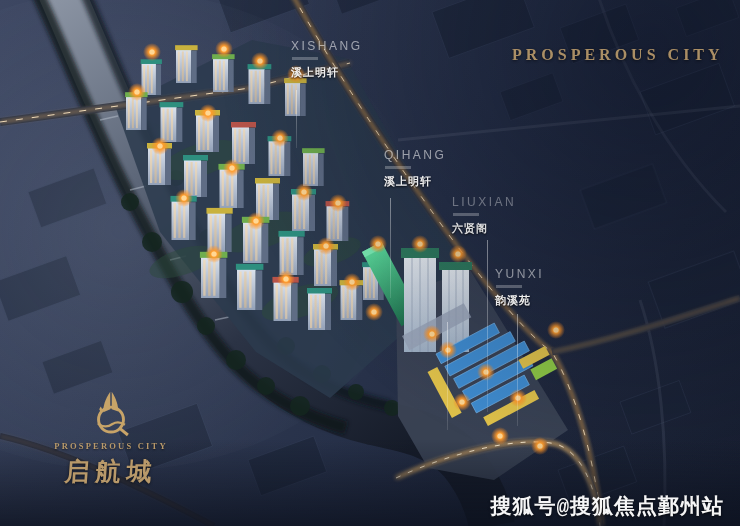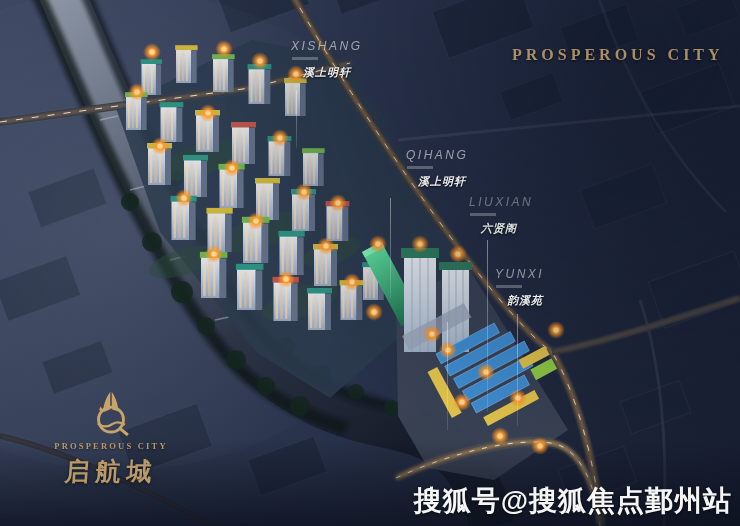--- a/index.html
+++ b/index.html
@@ -9,27 +9,27 @@
   .scene{position:absolute;left:0;top:0;width:740px;height:526px;display:block;}
 
   
   .title{position:absolute;left:512px;top:46px;width:215px;
     font-family:"Liberation Serif",serif;font-weight:600;font-size:16px;
     letter-spacing:4px;color:var(--c-gold,#b29067);opacity:.92;
     text-shadow:0 1px 3px rgba(0,0,0,.6);white-space:nowrap;}
 
   
   .lbl{position:absolute;color:rgba(255,255,255,.55);
-    font-weight:300;font-size:12px;letter-spacing:2.5px;line-height:1;font-style:italic;}
+    font-weight:300;font-size:12px;letter-spacing:2.5px;line-height:1;}
   .lbl .sub{height:3px;width:26px;background:rgba(255,255,255,.26);margin:5px 0 7px 1px;}
   .lbl .zh{font-size:11px;font-weight:700;color:rgba(255,255,255,.92);
-    letter-spacing:1px;text-shadow:0 1px 2px rgba(0,0,0,.85);padding-left:12px;}
+    letter-spacing:1px;text-shadow:0 1px 2px rgba(0,0,0,.85);}
   #lbl-xishang{left:291px;top:40px;}
-  #lbl-qihang{left:406px;top:149px;}
-  #lbl-liuxian{left:469px;top:196px;color:rgba(255,255,255,.35);}
+  #lbl-qihang{left:384px;top:149px;}
+  #lbl-liuxian{left:452px;top:196px;color:rgba(255,255,255,.35);}
   #lbl-liuxian .zh{color:rgba(255,255,255,.85);}
   #lbl-yunxi{left:495px;top:268px;color:rgba(255,255,255,.5);}
   .lead{position:absolute;width:1px;
     background:linear-gradient(rgba(255,255,255,.42),rgba(255,255,255,.12));}
   #lead-xishang{left:296px;top:90px;height:58px;}
   #lead-qihang{left:390px;top:198px;height:100px;}
   #lead-liuxian{left:487px;top:240px;height:172px;}
   #lead-liuxian2{left:447px;top:322px;height:108px;}
   #lead-yunxi{left:517px;top:314px;height:112px;}
 
@@ -37,23 +37,23 @@
   #logo{position:absolute;left:38px;top:388px;width:146px;text-align:center;
     color:var(--c-gold,#c8a468);}
   #logo .emblem{display:block;margin:0 auto 3px;}
   #logo .en{font-family:"Liberation Serif",serif;font-weight:700;font-size:8.5px;
     letter-spacing:2.2px;white-space:nowrap;text-shadow:0 1px 2px rgba(0,0,0,.5);}
   #logo .zh{font-family:"DejaVu Serif",serif;font-weight:700;font-size:25px;
     letter-spacing:6px;margin-top:4px;transform:skewX(-4deg);
     text-shadow:0 1px 3px rgba(0,0,0,.6);white-space:nowrap;}
 
   
-  #wm{position:absolute;right:8px;bottom:6px;font-weight:700;font-size:28px;
+  #wm{position:absolute;right:16px;bottom:6px;font-weight:700;font-size:21px;
     color:var(--c-watermark,#ffffff);letter-spacing:1px;opacity:.96;
-    text-shadow:0 1px 3px rgba(0,0,0,.75);white-space:nowrap;}
+    text-shadow:0 1px 3px rgba(0,0,0,.75);white-space:nowrap;font-family:Liberation Mono, monospace;}
 </style>
 </head>
 <body>
 
 <div class="stage">
 
   <svg class="scene" viewBox="0 0 740 526">
     <defs>
       <linearGradient id="waterG" x1="0" y1="0" x2="0.55" y2="1">
         <stop offset="0" stop-color="#8d96a5"></stop>

